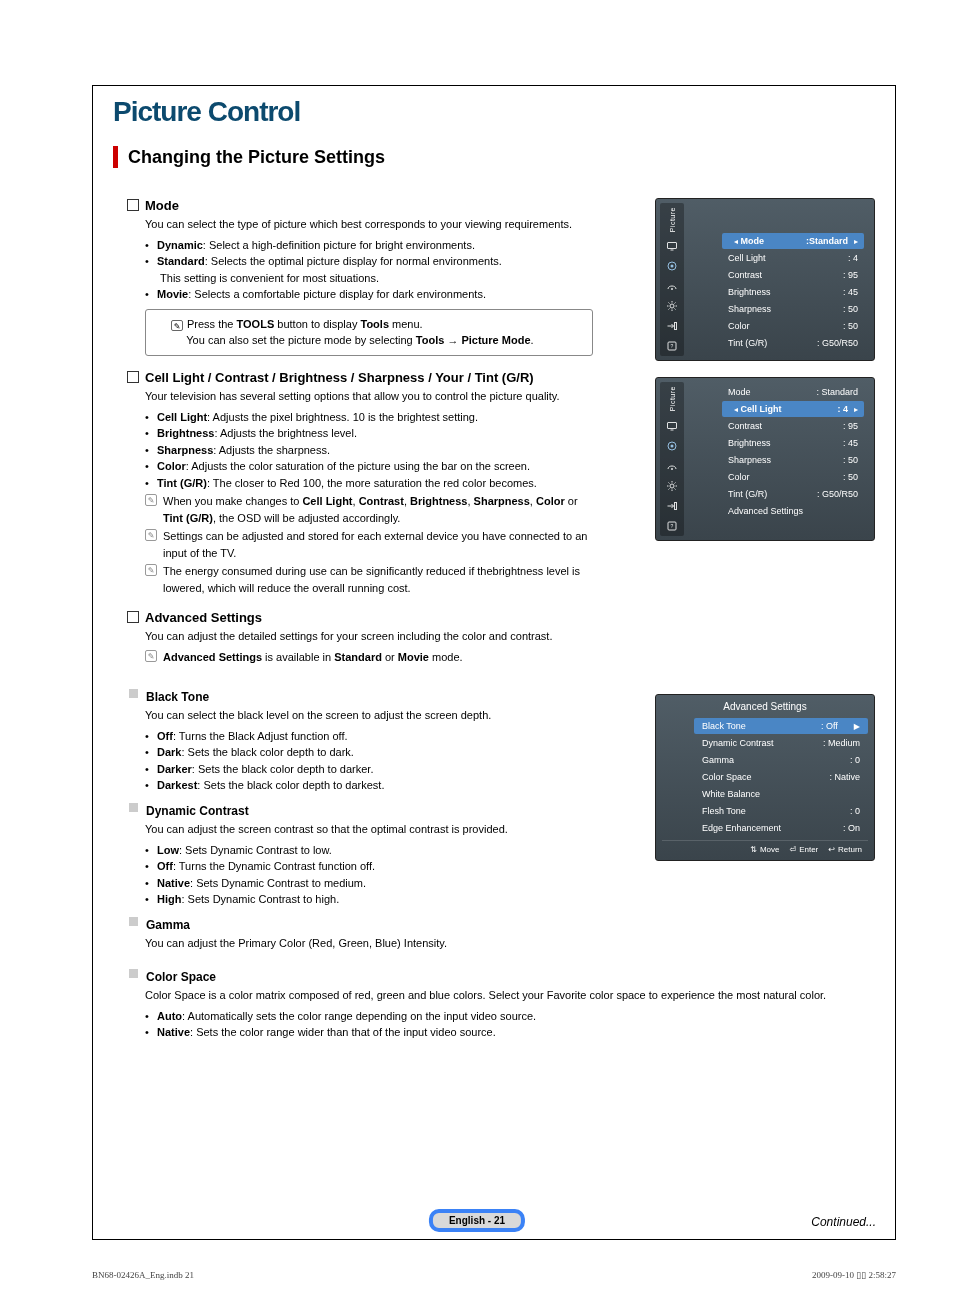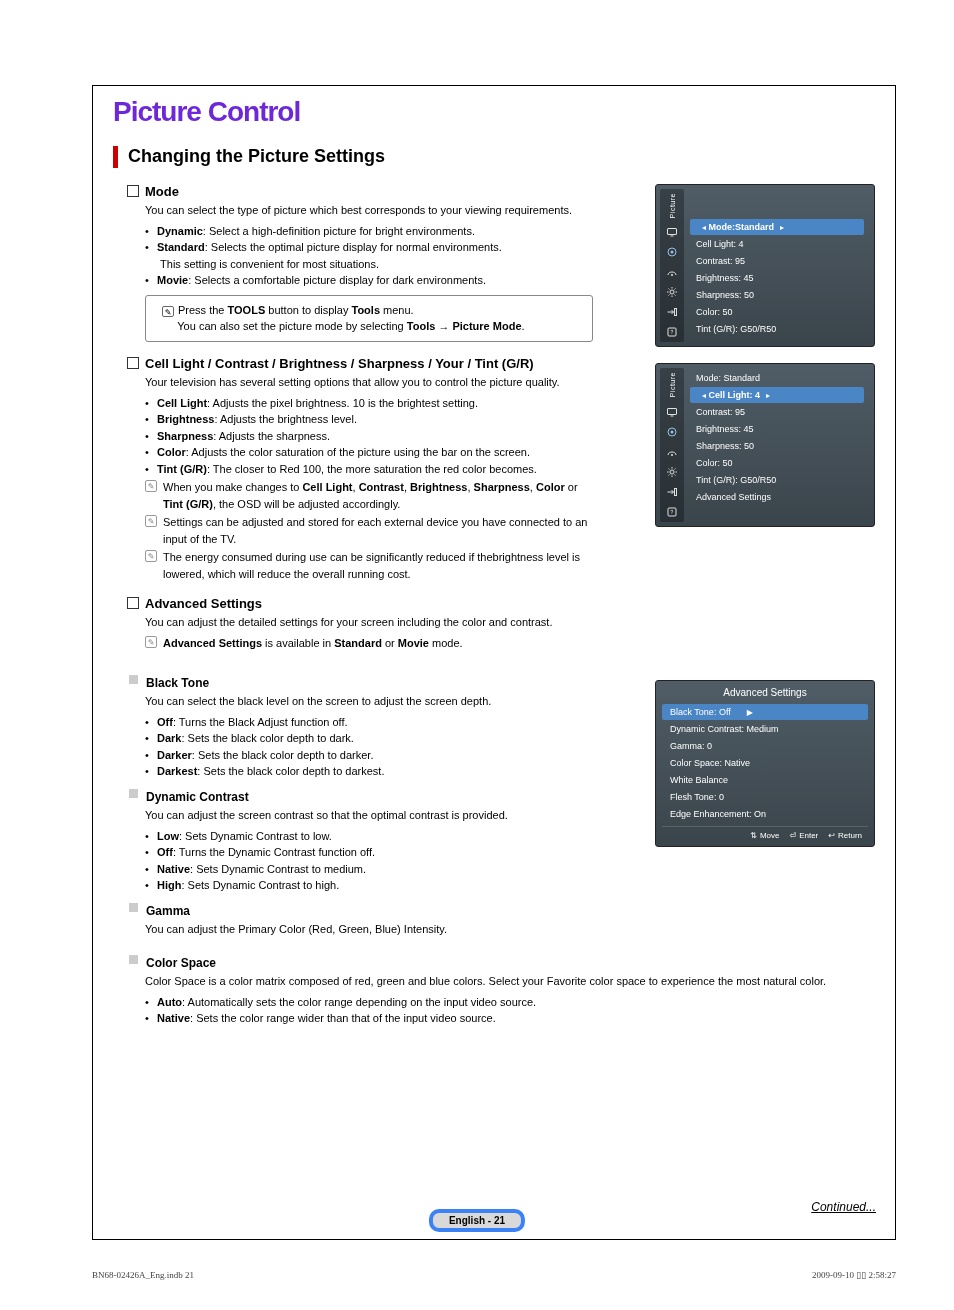--- a/index.html
+++ b/index.html
@@ -1,63 +1,63 @@
 <!DOCTYPE html>
 <html><head>
 <meta charset="utf-8">
 <style>
   * { box-sizing: border-box; margin: 0; padding: 0; }
   body { font-family: Arial, Helvetica, sans-serif; background: #fff; color: #000; }
   .page { width: 954px; min-height: 1310px; margin: 0 auto; position: relative; padding: 80px 60px 50px 80px; }
   .page-border { position: absolute; top: 85px; left: 92px; right: 58px; bottom: 70px; border: 1px solid #000; padding: 10px 20px 20px 20px; }
-  .section-title { font-size: 28px; font-weight: bold; color: #6d28d9; letter-spacing: -1px; margin: 0 0 18px 0; }
-  .subsection-bar { display: flex; margin-bottom: 16px; }
+  .section-title { font-size: 28px; font-weight: bold; color: #0c4a6e; letter-spacing: -1px; margin: 0 0 18px 0; }
+  .subsection-bar { display: flex; align-items: center; margin-bottom: 30px; }
   .vbar { width: 5px; height: 22px; background: #c00; margin-right: 10px; }
   .subsection-title { font-size: 18px; font-weight: bold; }
   .content { position: relative; }
   .left-col { width: 480px; }
   .right-col { position: absolute; top: 0; right: 0; width: 220px; }
   .sq { display: inline-block; width: 12px; height: 12px; border: 1.5px solid #333; vertical-align: -1px; margin-right: 6px; }
   .sq-sm { display: inline-block; width: 9px; height: 9px; background: #ccc; vertical-align: 0px; margin-right: 8px; margin-left: 16px; }
   h3 { font-size: 13px; font-weight: bold; margin: 8px 0 4px 14px; }
   .body-text { font-size: 11px; line-height: 1.45; margin-left: 32px; margin-bottom: 4px; }
   ul.items { list-style: none; margin-left: 32px; }
   ul.items li { font-size: 11px; line-height: 1.5; padding-left: 12px; position: relative; }
   ul.items li::before { content: '•'; position: absolute; left: 0; top: 0; }
   .bold { font-weight: bold; }
-  .note-box { border: 1px solid #888; border-radius: 3px; padding: 6px 16px; margin: 6px 0 8px 32px; font-size: 11px; line-height: 1.5; }
+  .note-box { border: 1px solid #888; border-radius: 3px; padding: 6px 25px; margin: 6px 0 8px 32px; font-size: 11px; line-height: 1.5; }
   .tools-icon { display: inline-block; width: 12px; height: 11px; border: 1px solid #666; border-radius: 2px; vertical-align: -1px; margin-right: 4px; font-size: 8px; line-height: 11px; text-align: center; }
   .z-icon { display: inline-block; width: 12px; height: 12px; border: 1px solid #999; border-radius: 2px; font-size: 8px; text-align: center; line-height: 12px; vertical-align: -1px; margin-right: 4px; color: #888; }
   .z-note { font-size: 11px; line-height: 1.5; margin-left: 32px; padding-left: 18px; position: relative; margin-top: 2px; }
   .z-note .z-icon { position: absolute; left: 0; top: 1px; }
   .block { margin-bottom: 14px; }
 
   
   .osd { background: linear-gradient(#505d66, #3a444b); border: 1px solid #222; border-radius: 3px; color: #fff; font-size: 9px; padding: 4px; margin-bottom: 16px; }
   .osd-inner { display: flex; }
   .osd-side { width: 24px; background: rgba(0,0,0,0.3); border-radius: 2px; padding: 4px 0; display: flex; flex-direction: column; align-items: center; gap: 8px; }
   .osd-side-label { writing-mode: vertical-rl; font-size: 7px; letter-spacing: 0.5px; transform: rotate(180deg); }
   .side-icon { width: 12px; height: 12px; opacity: 0.85; }
   .osd-list { flex: 1; padding: 2px 6px; }
   .osd-header-space { height: 28px; }
-  .osd-row { display: flex; padding: 3px 6px; border-radius: 2px; margin-bottom: 1px; }
+  .osd-row { display: flex; justify-content: space-between; padding: 3px 6px; border-radius: 2px; margin-bottom: 1px; margin-left: 32px; }
   .osd-row.sel { background: #4a86c5; }
   .osd-row .lbl { font-weight: normal; }
   .osd-row .val { font-weight: normal; }
   .caret { font-size: 8px; margin-left: 6px; }
 
   .osd-adv { background: linear-gradient(#505d66, #3a444b); border: 1px solid #222; border-radius: 3px; color: #fff; font-size: 9px; padding: 6px 6px 4px 6px; margin-top: 20px; }
   .osd-adv-title { text-align: center; font-size: 10px; margin-bottom: 6px; }
   .osd-adv .osd-row { padding: 3px 8px; }
   .osd-adv .sel { background: #4a86c5; }
   .osd-footer { display: flex; justify-content: flex-end; gap: 10px; font-size: 8px; padding: 4px 6px 2px; border-top: 1px solid rgba(255,255,255,0.15); margin-top: 4px; }
   .osd-footer span { display: inline-flex; align-items: center; gap: 3px; }
   .f-icon { display:inline-block; font-size:8px; }
 
-  .continued { position: absolute; bottom: 96px; right: 78px; font-style: italic; text-decoration: underline; font-size: 12px; }
+  .continued { position: absolute; bottom: 81px; right: 78px; font-style: italic; font-size: 12px; }
   .page-num-pill { position: absolute; bottom: 78px; left: 50%; transform: translateX(-50%); background: #d9d9d9; border: 4px solid #3b82f6; border-radius: 10px; padding: 2px 16px; font-size: 10px; font-weight: bold; }
   .footer-left { position: absolute; bottom: 30px; left: 92px; font-size: 9px; color: #444; font-family: "Times New Roman", serif; margin-top: 32px; }
   .footer-right { position: absolute; bottom: 30px; right: 58px; font-size: 9px; color: #444; font-family: "Times New Roman", serif; margin-left: 33px; }
 
   h4 { font-size: 12px; font-weight: bold; margin: 10px 0 4px 0; }
   .h4row { display:flex; align-items:center; }
 
   svg { display:block; }
 </style>
 </head>

